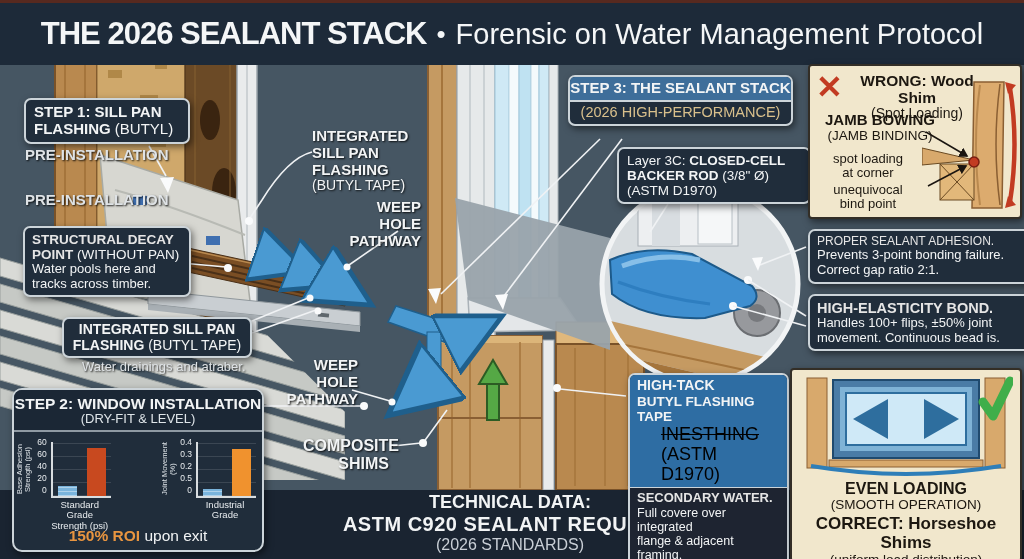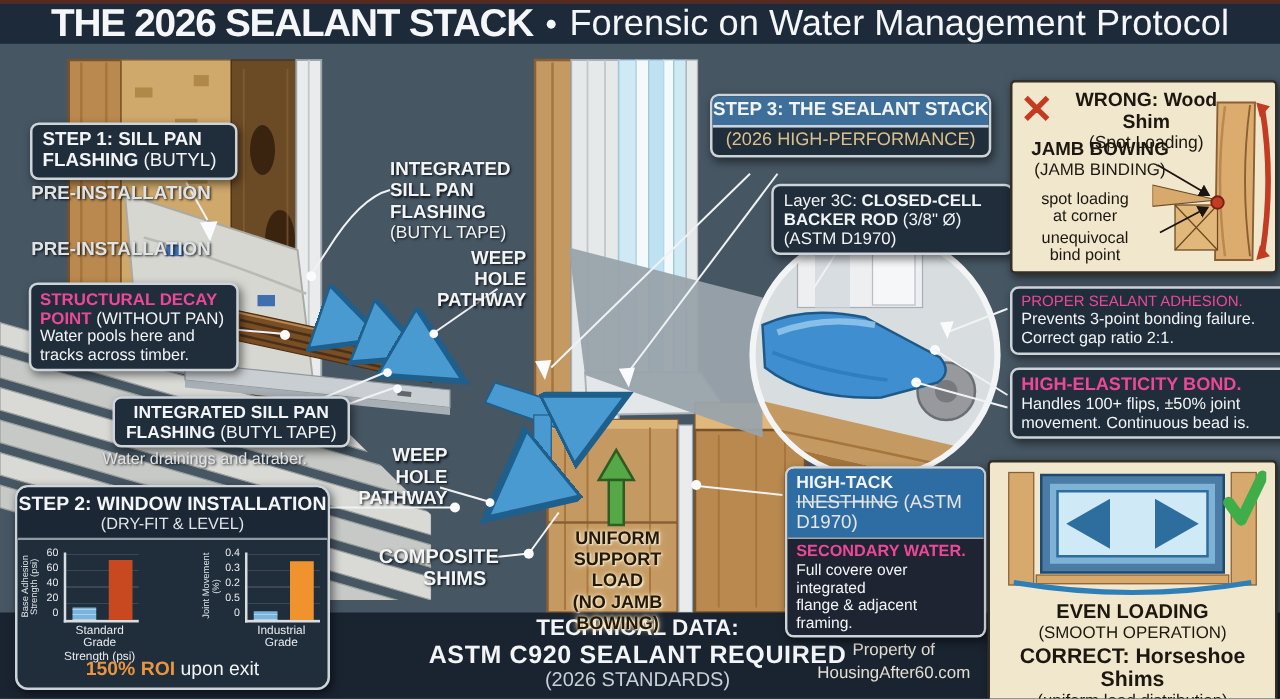--- a/index.html
+++ b/index.html
@@ -1,31 +1,31 @@
 <!DOCTYPE html>
 <html><head>
 <meta charset="utf-8">
 <style>
   html,body{margin:0;padding:0;background:#222;}
   #stage{position:relative;width:1024px;height:559px;overflow:hidden;
     font-family:"Liberation Sans",sans-serif;background:#465663;}
   .abs{position:absolute;}
   
   .top-strip{left:0;top:0;width:1024px;height:3px;background:#57291f;}
-  .header{left:0;top:3px;width:1024px;height:32px;background:#1d2a39;
+  .header{left:0;top:3px;width:1024px;height:62px;background:#1d2a39;
     display:flex;align-items:center;justify-content:center;color:#f4f6f7;white-space:nowrap;}
   .header .t-bold{font-weight:800;font-size:31px;letter-spacing:-1px;}
   .header .t-dot{font-size:26px;margin:0 10px;}
   .header .t-rest{font-weight:400;font-size:29px;letter-spacing:0;}
   
   .box{position:absolute;background:#202d3b;border:2px solid #ccd4d9;border-radius:7px;
     color:#f2f4f5;box-shadow:2px 3px 7px rgba(0,0,0,.5);line-height:1.12;}
   .lbl{position:absolute;color:#f2f4f5;font-weight:bold;line-height:1.12;
     text-shadow:1px 1px 2px rgba(0,0,0,.85);}
-  .orange{color:#ec4899;}
+  .orange{color:#e5e5e5;}
   .tan{color:#d9c08c;}
   .nb{font-weight:400;}
   
   .step2{left:12px;top:388px;width:248px;height:160px;border-radius:10px;}
   .step2 .hd{text-align:center;padding-top:5px;border-bottom:2px solid #8f9aa3;
     padding-bottom:3px;background:#1b2735;border-radius:8px 8px 0 0;}
   .step2 .hd .l1{font-weight:bold;font-size:15.5px;}
   .step2 .hd .l2{font-size:13px;color:#dfe5e9;}
   .charts{display:flex;justify-content:space-between;padding:6px 6px 0 2px;}
   .mini-chart{display:flex;}
@@ -267,21 +267,21 @@
     <div>SILL PAN</div>
     <div>FLASHING</div>
     <div class="nb" style="font-size:14px;">(BUTYL TAPE)</div>
   </div>
 
   <div class="lbl z2" style="left:343px;top:199px;width:78px;text-align:right;font-size:15px;">
     <div>WEEP HOLE</div>
     <div>PATHWAY</div>
   </div>
 
-  <div class="box z2" style="left:90px;top:317px;width:172px;padding:3px 7px;font-size:14px;font-weight:bold;text-align:center;">
+  <div class="box z2" style="left:62px;top:317px;width:172px;padding:3px 7px;font-size:14px;font-weight:bold;text-align:center;">
     <div>INTEGRATED SILL PAN</div>
     <div><span>FLASHING</span>
       <span class="nb">(BUTYL TAPE)</span></div>
   </div>
   <div class="lbl z2" style="left:82px;top:360px;font-size:13px;font-weight:400;color:#dfe3e6;">Water drainings and atraber.</div>
 
   <div class="lbl z2" style="left:282px;top:357px;width:76px;text-align:right;font-size:15px;">
     <div>WEEP HOLE</div>
     <div>PATHWAY</div>
   </div>
@@ -334,26 +334,20 @@
     <div class="roi">
       <b>150% ROI</b><span> upon exit</span>
     </div>
   </div>
 
   <div class="lbl z2" style="left:303px;top:437px;width:86px;text-align:right;font-size:16px;">
     <div>COMPOSITE</div>
     <div>SHIMS</div>
   </div>
 
-  <div class="abs uniform-lbl z2" style="left:440px;top:423px;width:108px;font-size:14.5px;">
-    <div>UNIFORM</div>
-    <div>SUPPORT LOAD</div>
-    <div>(NO JAMB</div>
-    <div>BOWING)</div>
-  </div>
 
   <div class="box z2" style="left:568px;top:75px;width:221px;text-align:center;overflow:hidden;">
     <div style="background:#3e6e9a;font-weight:bold;font-size:15px;padding:3px 0;border-bottom:2px solid #ccd4d9;">STEP 3: THE SEALANT STACK</div>
     <div style="padding:2px 4px 4px;">
       <div class="tan" style="font-weight:normal;font-size:14.5px;">(2026 HIGH-PERFORMANCE)</div>
     </div>
   </div>
 
   <div class="box z2" style="left:617px;top:147px;width:174px;padding:4px 8px;font-size:13.5px;">
     <div><span class="nb">Layer 3C: </span><b>CLOSED-CELL</b></div>
@@ -369,21 +363,22 @@
 
   <div class="box z2" style="left:808px;top:294px;width:208px;padding:4px 7px;font-size:13px;">
     <div class="orange" style="font-weight:bold;font-size:14.5px;">HIGH-ELASTICITY BOND.</div>
     <div>Handles 100+ flips, ±50% joint</div>
     <div>movement. Continuous bead is.</div>
   </div>
 
   <div class="box z2" style="left:628px;top:373px;width:157px;overflow:hidden;">
     <div style="background:#2e6da3;padding:3px 7px;">
       <div style="font-weight:bold;font-size:14px;">HIGH-TACK</div>
-      <div style="font-size:15px;color:#e5e5e5;">
+      <div style="font-weight:bold;font-size:13.5px;">BUTYL FLASHING TAPE</div>
+      <div style="font-size:18px;color:#000000;margin-left:24px;">
         <span style="text-decoration:line-through;">INESTHING</span><span> (ASTM D1970)</span>
       </div>
     </div>
     <div style="background:#1e2431;padding:3px 7px;border-top:1.5px solid #ccd4d9;">
       <div class="orange" style="font-weight:bold;font-size:13px;">SECONDARY WATER.</div>
       <div style="font-size:12.5px;">Full covere over integrated</div>
       <div style="font-size:12.5px;">flange &amp; adjacent framing.</div>
     </div>
   </div>
 

